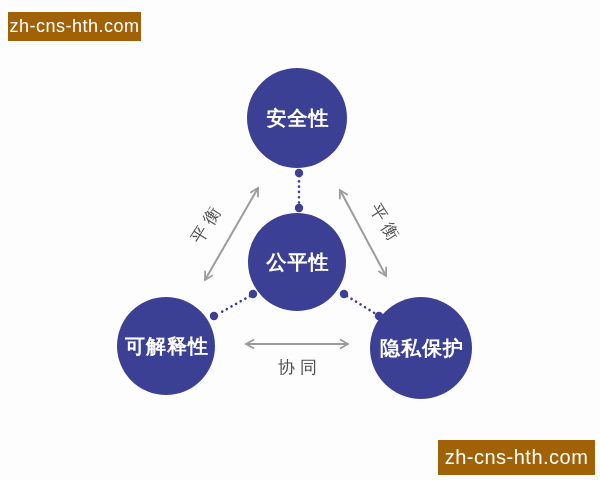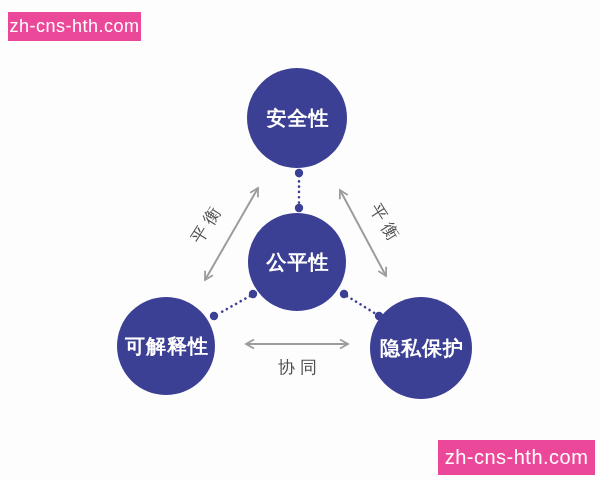--- a/index.html
+++ b/index.html
@@ -9,21 +9,21 @@
   }
   .stage {
     position: relative;
     width: 600px;
     height: 480px;
     background: #fdfdfd;
     overflow: hidden;
   }
   .watermark {
     position: absolute;
-    background: #ec4899;
+    background: #a16207;
     color: #ffffff;
     display: flex;
     align-items: center;
     justify-content: center;
     letter-spacing: 0.5px;
     font-weight: 400;
   }
   .watermark.tl {
     left: 8px; top: 12px;
     width: 133px; height: 29px;

